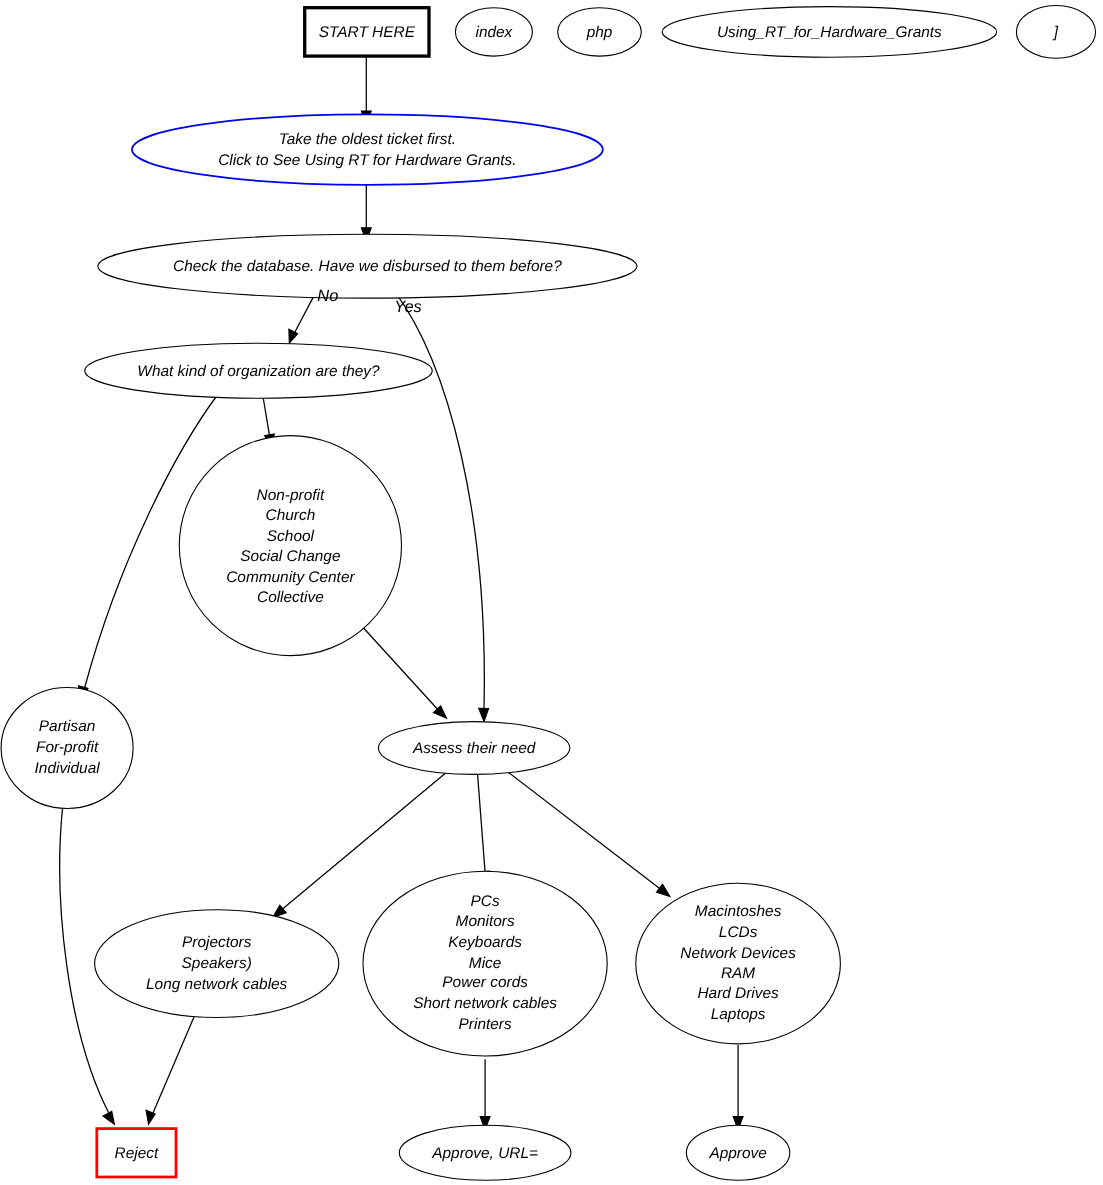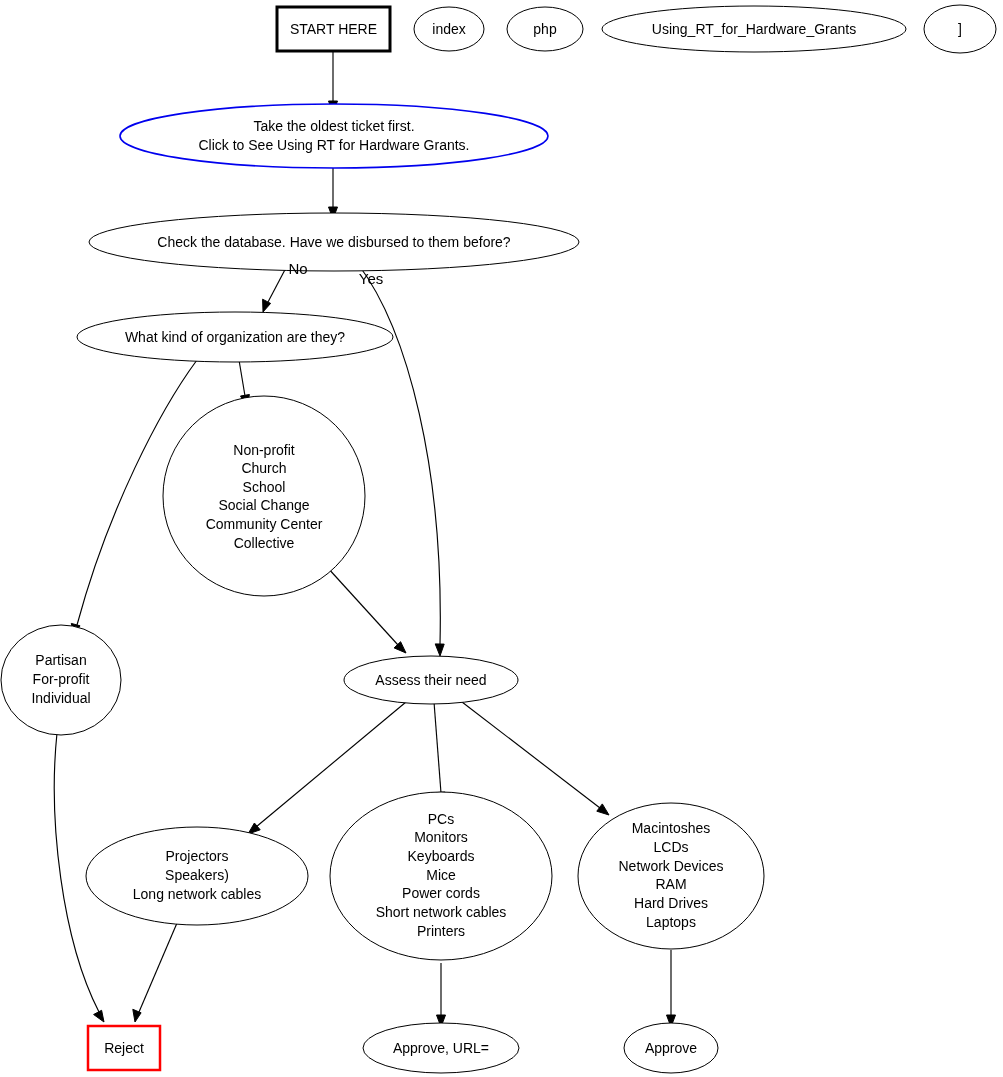--- a/index.html
+++ b/index.html
@@ -6,20 +6,21 @@
     margin: 0;
     padding: 0;
     background: #ffffff;
   }
   #canvas-root {
     position: relative;
     width: 888px;
     height: 1077px;
     background: #ffffff;
     font-family: "Liberation Sans", sans-serif;
+    font-style: italic;
   }
   svg#flow {
     display: block;
     width: 1003px;
     height: 1077px;
   }
   .node-shape {
     fill: #ffffff;
     stroke: #000000;
     stroke-width: 1;

